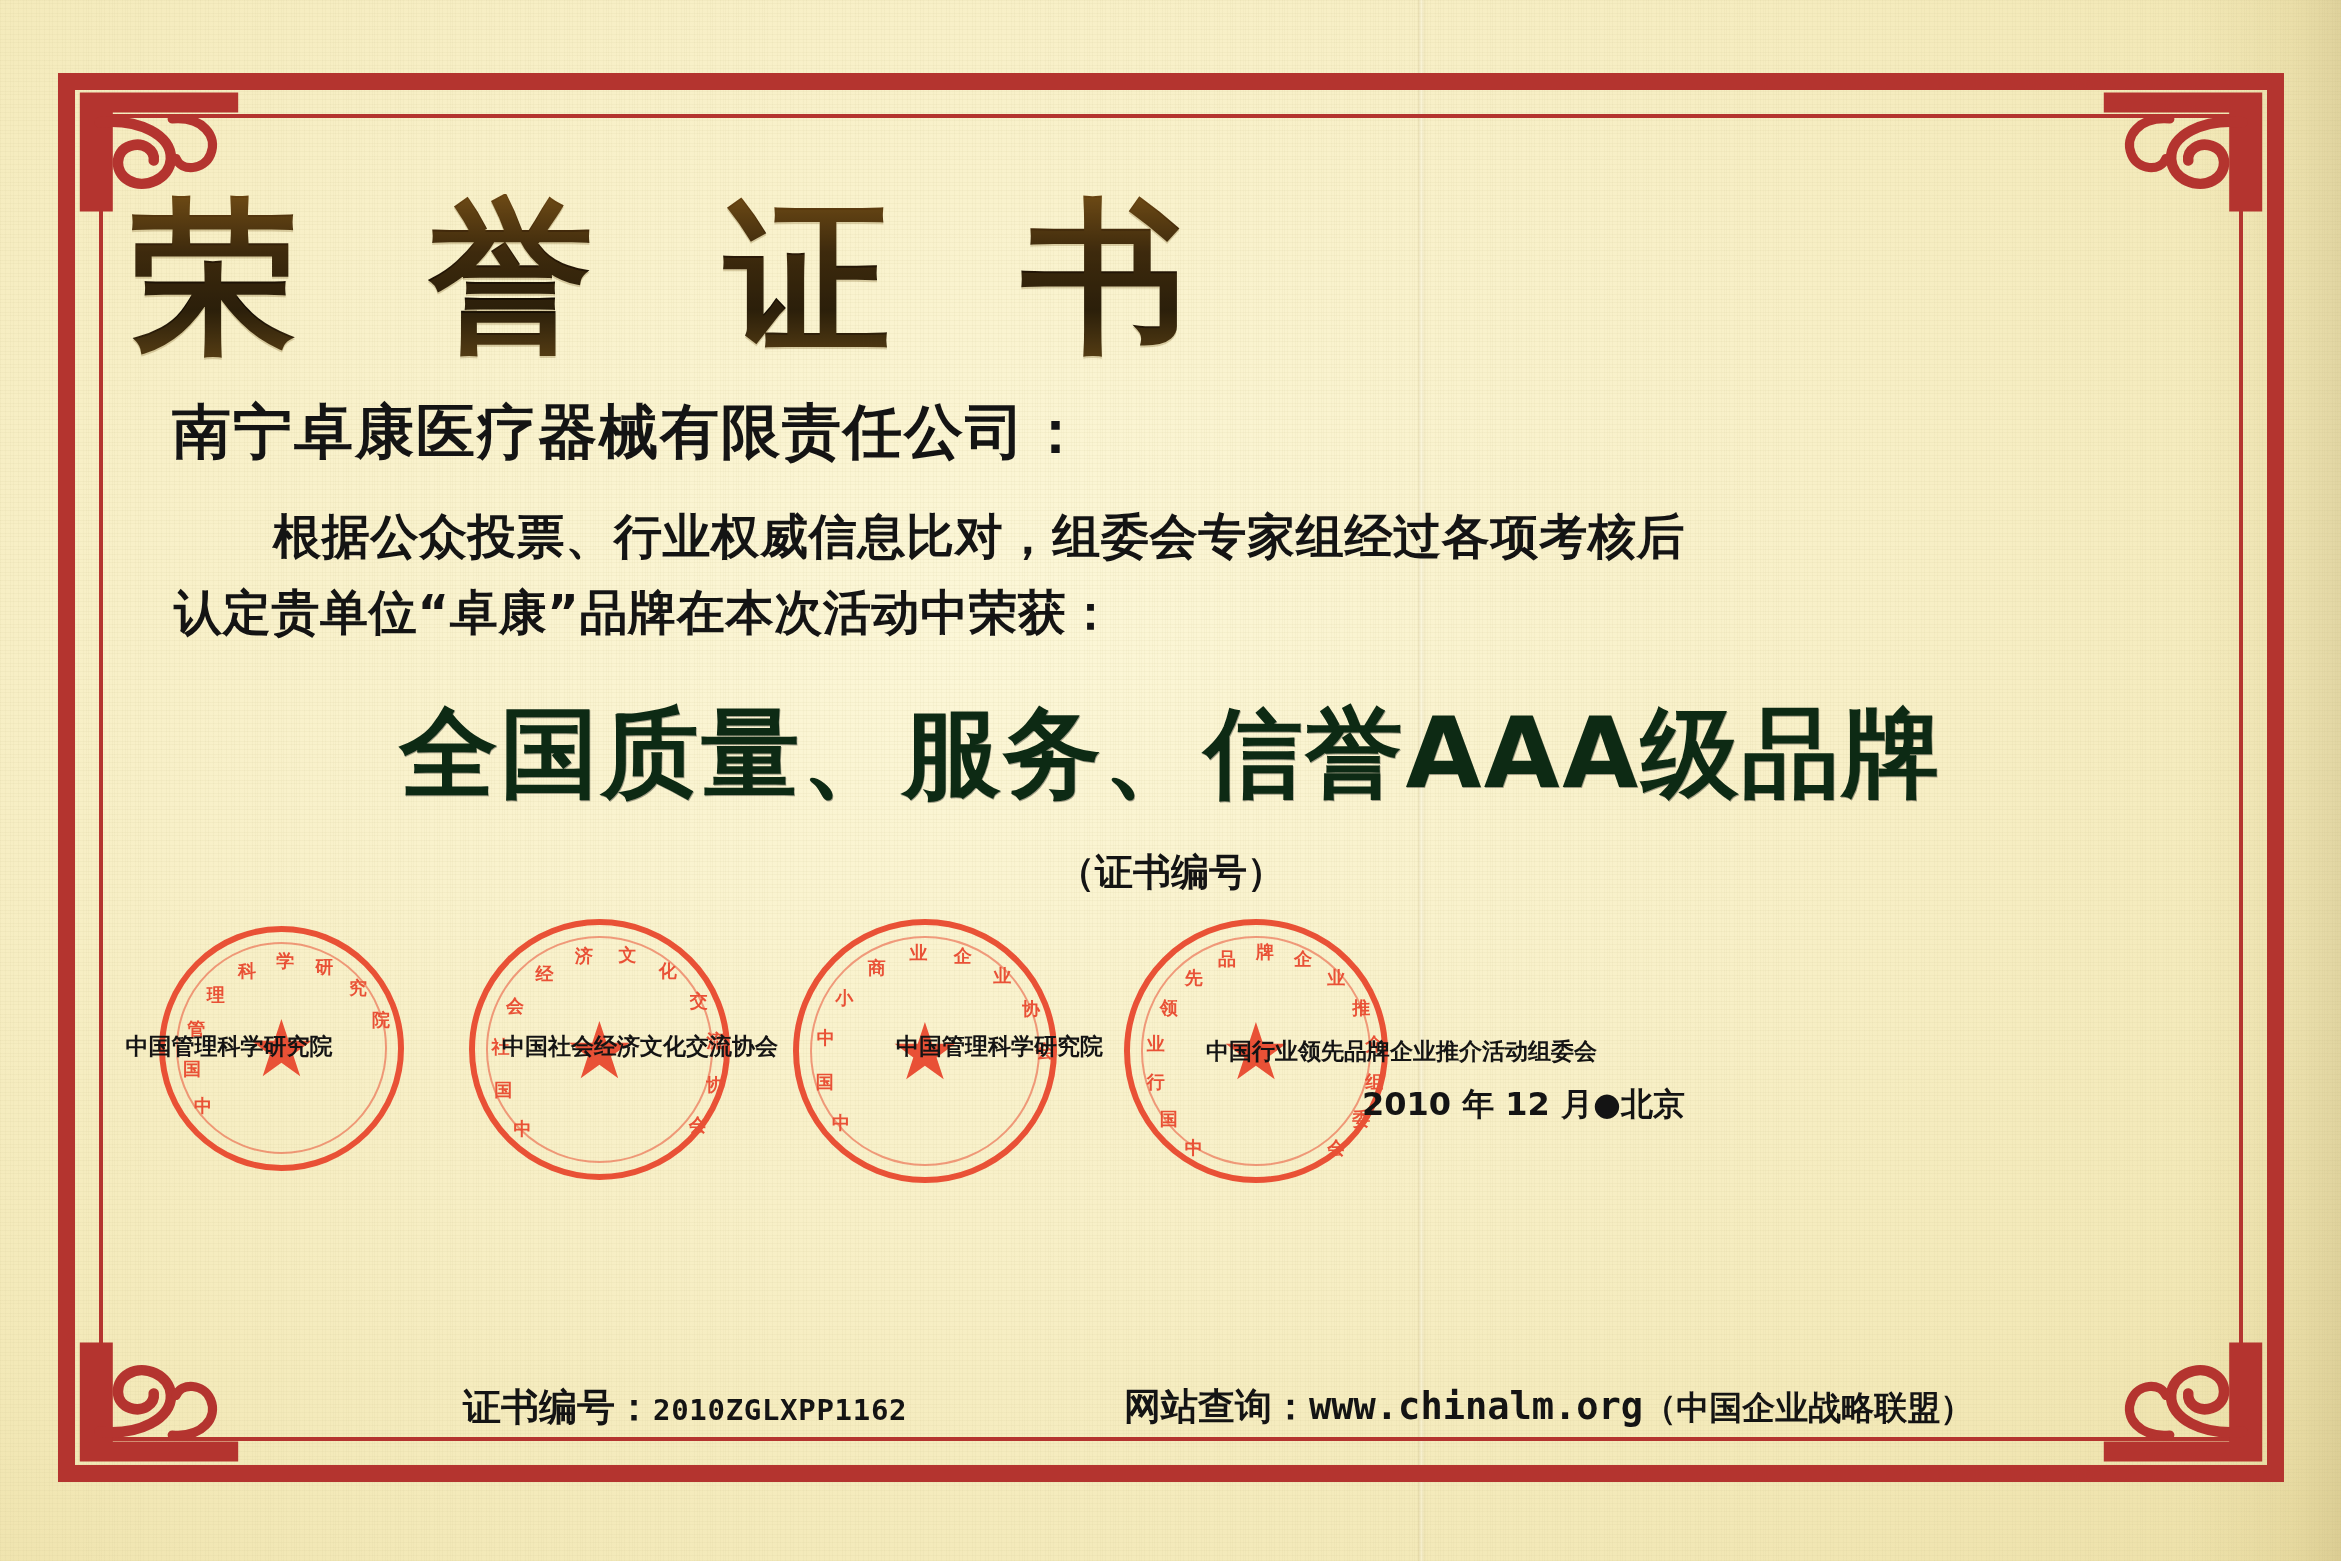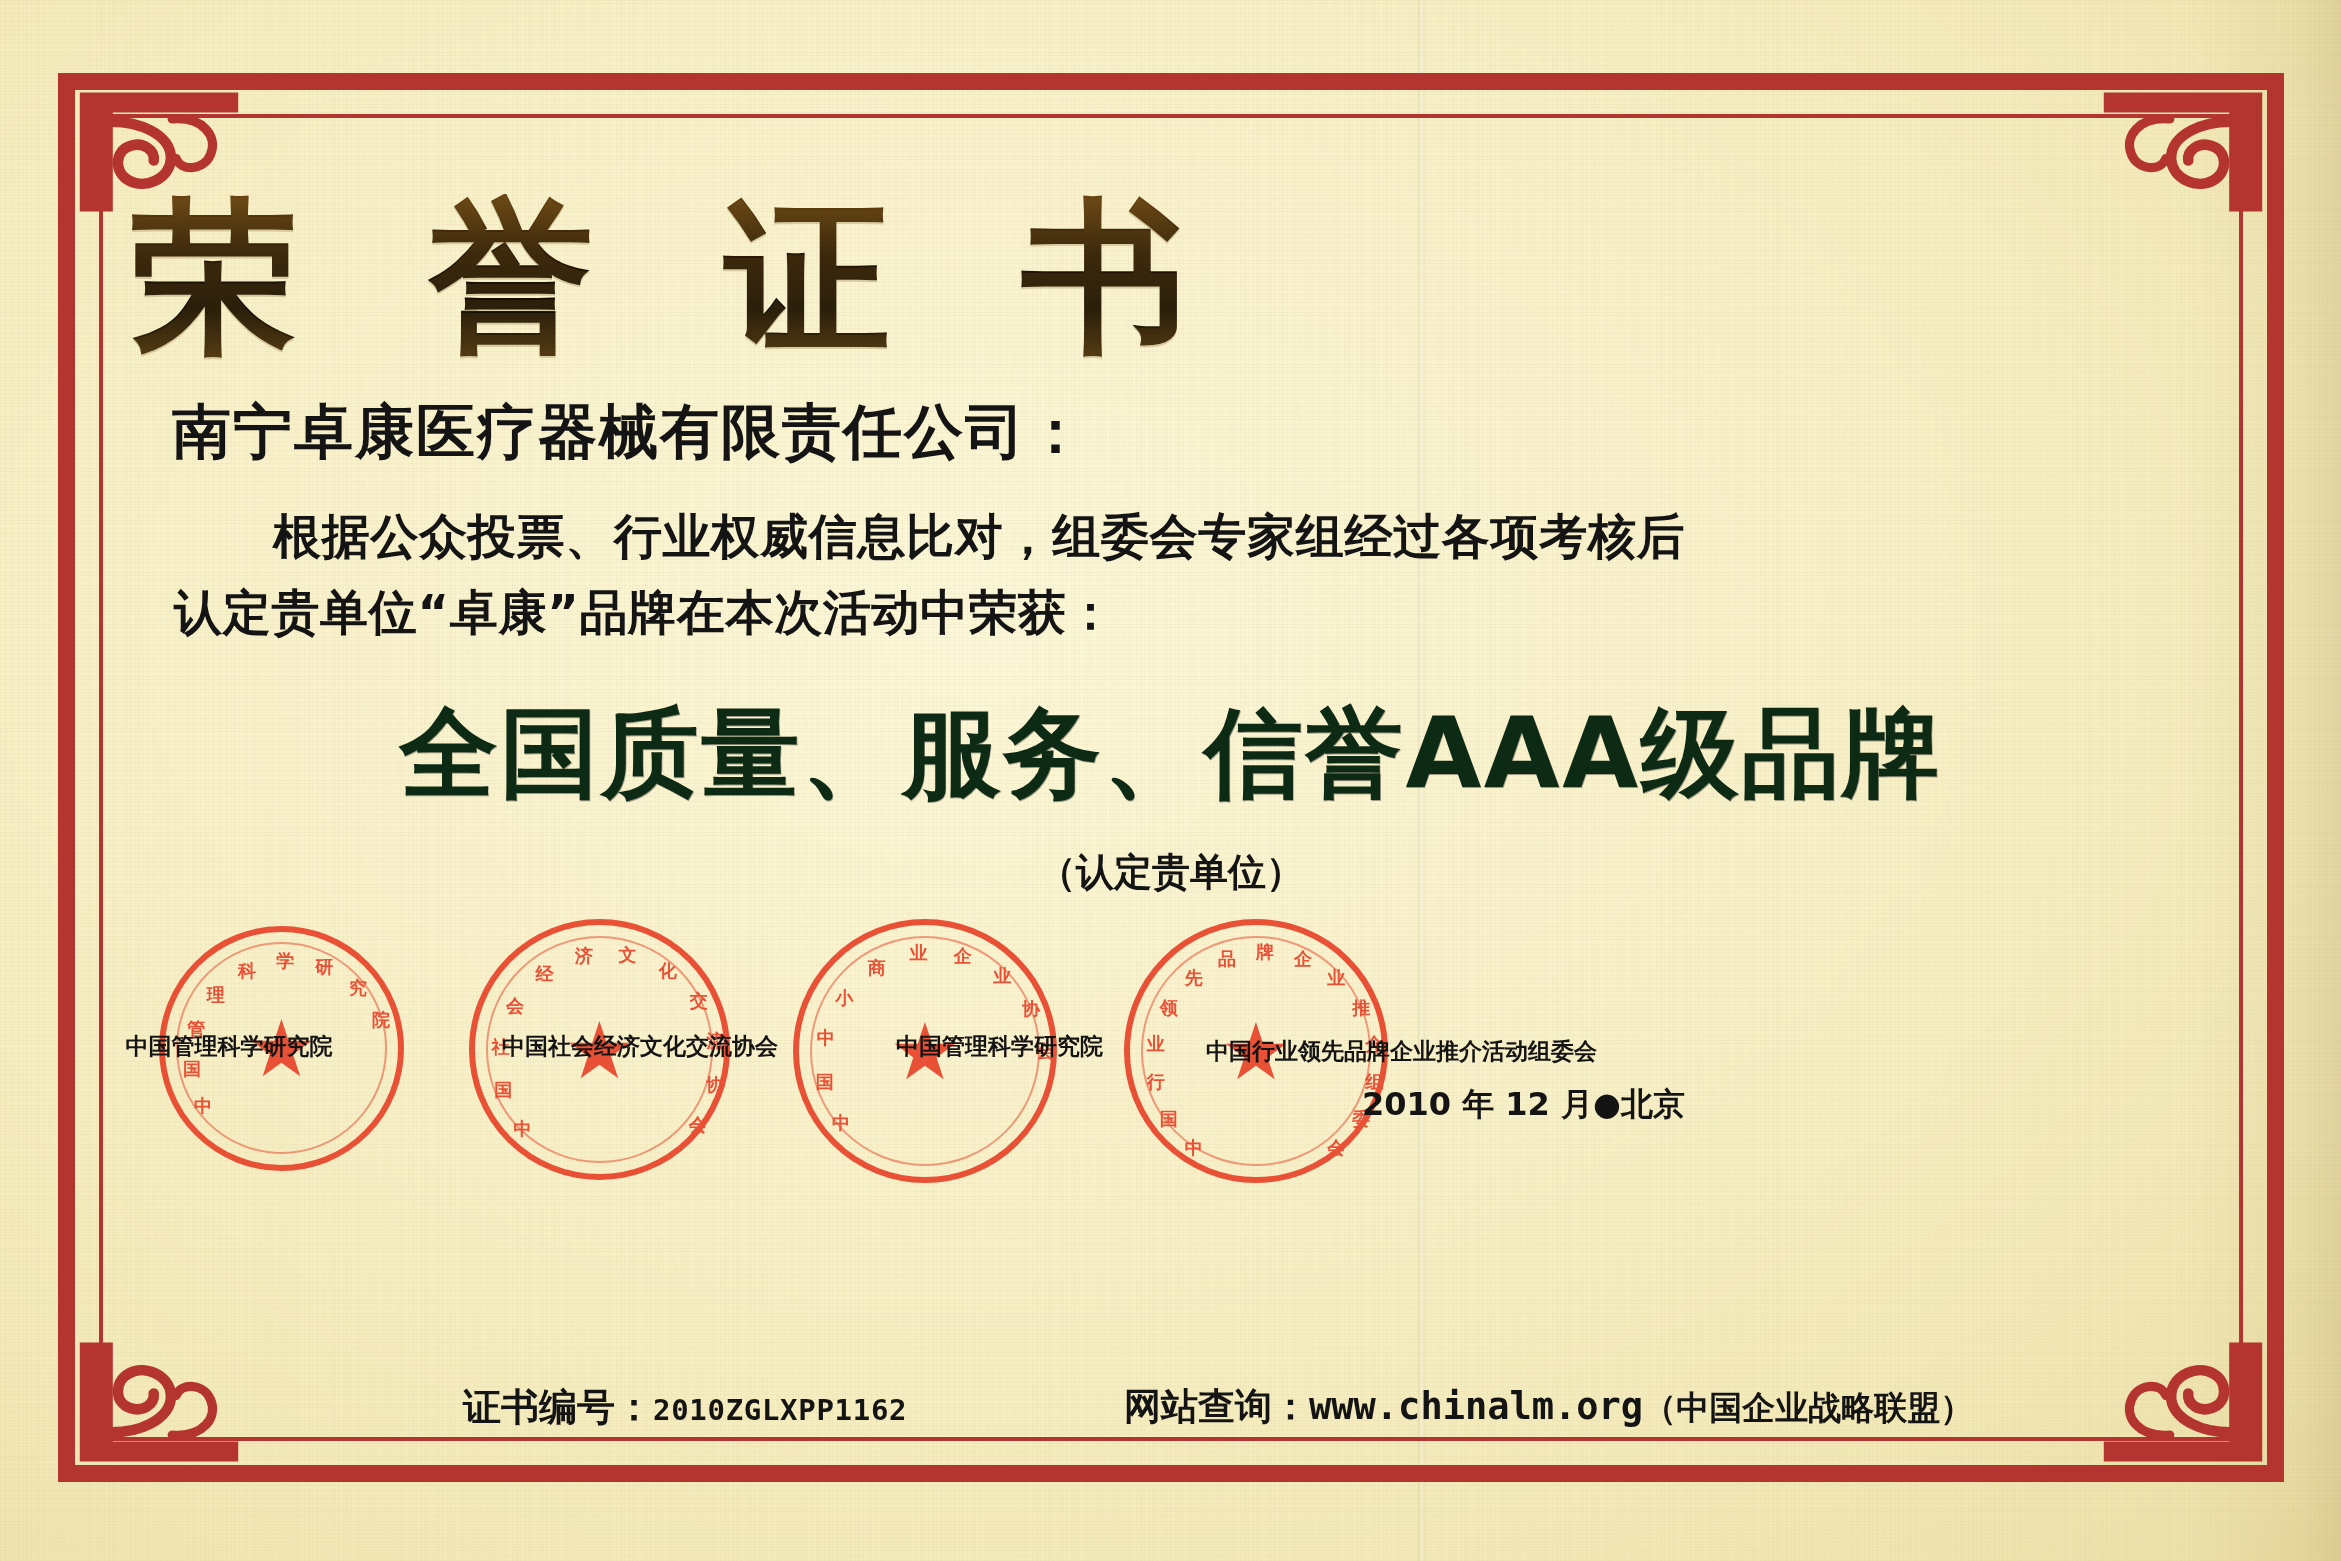--- a/index.html
+++ b/index.html
@@ -294,21 +294,21 @@
 
     <div class="recipient">南宁卓康医疗器械有限责任公司：</div>
 
     <div class="body-text">
       <div><span class="indent"></span><span>根据公众投票、行业权威信息比对，组委会专家组经过各项考核后</span></div>
       <div>认定贵单位“卓康”品牌在本次活动中荣获：</div>
     </div>
 
     <div class="award-line">全国质量、服务、信誉AAA级品牌</div>
 
-    <div class="award-note">（认定贵单位）</div>
+    <div class="award-note">（证书编号）</div>
   </div>
 
   <div class="seals">
     <div class="seal seal1">
       <div class="ring"></div>
       <div class="star">★</div>
       <div class="arc">
         <span style="transform: rotate(-118deg) translate(0,-99px) rotate(118deg);">中</span>
         <span style="transform: rotate(-95deg) translate(0,-99px) rotate(95deg);">国</span>
         <span style="transform: rotate(-72deg) translate(0,-99px) rotate(72deg);">管</span>

